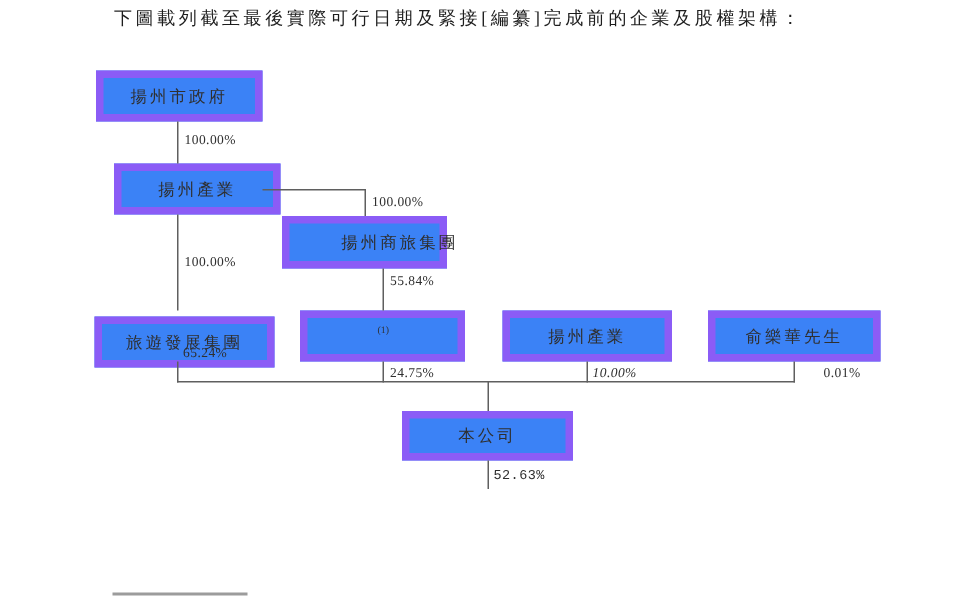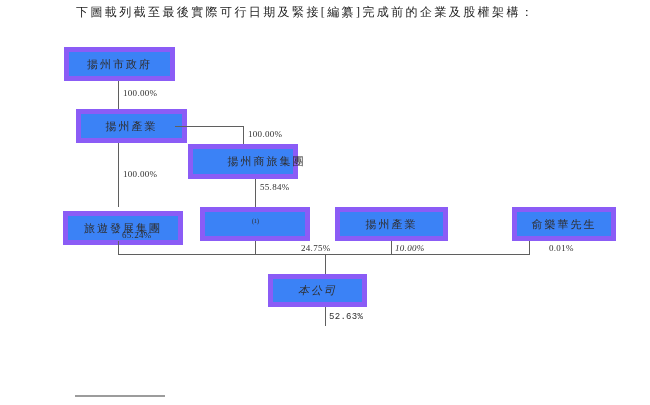--- a/index.html
+++ b/index.html
@@ -83,25 +83,25 @@
   </div>
 
   <div class="node" style="left:200px; top:207px; width:110px; height:34px;">
       <sup>(1)</sup>
   </div>
 
   <div class="node" style="left:335px; top:207px; width:113px; height:34px;">
     <span>揚州產業</span>
   </div>
 
-  <div class="node" style="left:472px; top:207px; width:104px; height:34px;margin-left:40px;">
+  <div class="node" style="left:472px; top:207px; width:115px; height:34px;">
     <span>俞樂華先生</span>
   </div>
 
-  <div class="node" style="left:268px; top:274px; width:99px; height:33px;font-style:italic;">
+  <div class="node" style="left:268px; top:274px; width:114px; height:33px;">
     <span>本公司</span>
   </div>
 
 
   <div class="vline" style="left:118px; top:81px;  height:28px;"></div>
   <div class="vline" style="left:118px; top:143px; height:64px;"></div>
   <div class="hline" style="left:175px; top:126px; width:69px;"></div>
   <div class="vline" style="left:243px; top:126px; height:18px;"></div>
   <div class="vline" style="left:255px; top:179px; height:28px;"></div>
   <div class="vline" style="left:118px; top:241px; height:14px;"></div>
@@ -110,20 +110,20 @@
   <div class="vline" style="left:529px; top:241px; height:14px;"></div>
   <div class="hline" style="left:118px; top:254px; width:412px;"></div>
   <div class="vline" style="left:325px; top:254px; height:20px;"></div>
   <div class="vline" style="left:325px; top:307px; height:19px;"></div>
 
   <div class="pct" style="left:123px; top:88px;">100.00%</div>
   <div class="pct" style="left:248px; top:129px;">100.00%</div>
   <div class="pct" style="left:123px; top:169px;">100.00%</div>
   <div class="pct" style="left:260px; top:182px;">55.84%</div>
   <div class="pct" style="left:122px; top:230px;">65.24%</div>
-  <div class="pct" style="left:260px; top:243px;margin-left:41px;">24.75%</div>
+  <div class="pct" style="left:260px; top:243px;">24.75%</div>
   <div class="pct" style="left:395px; top:243px;font-style:italic;">10.00%</div>
   <div class="pct" style="left:532px; top:243px;margin-left:17px;">0.01%</div>
   <div class="pct" style="left:329px; top:312px;font-family:Liberation Mono, monospace;">52.63%</div>
 
   <div class="rule"></div>
 
 </div>
 
 </body></html>

